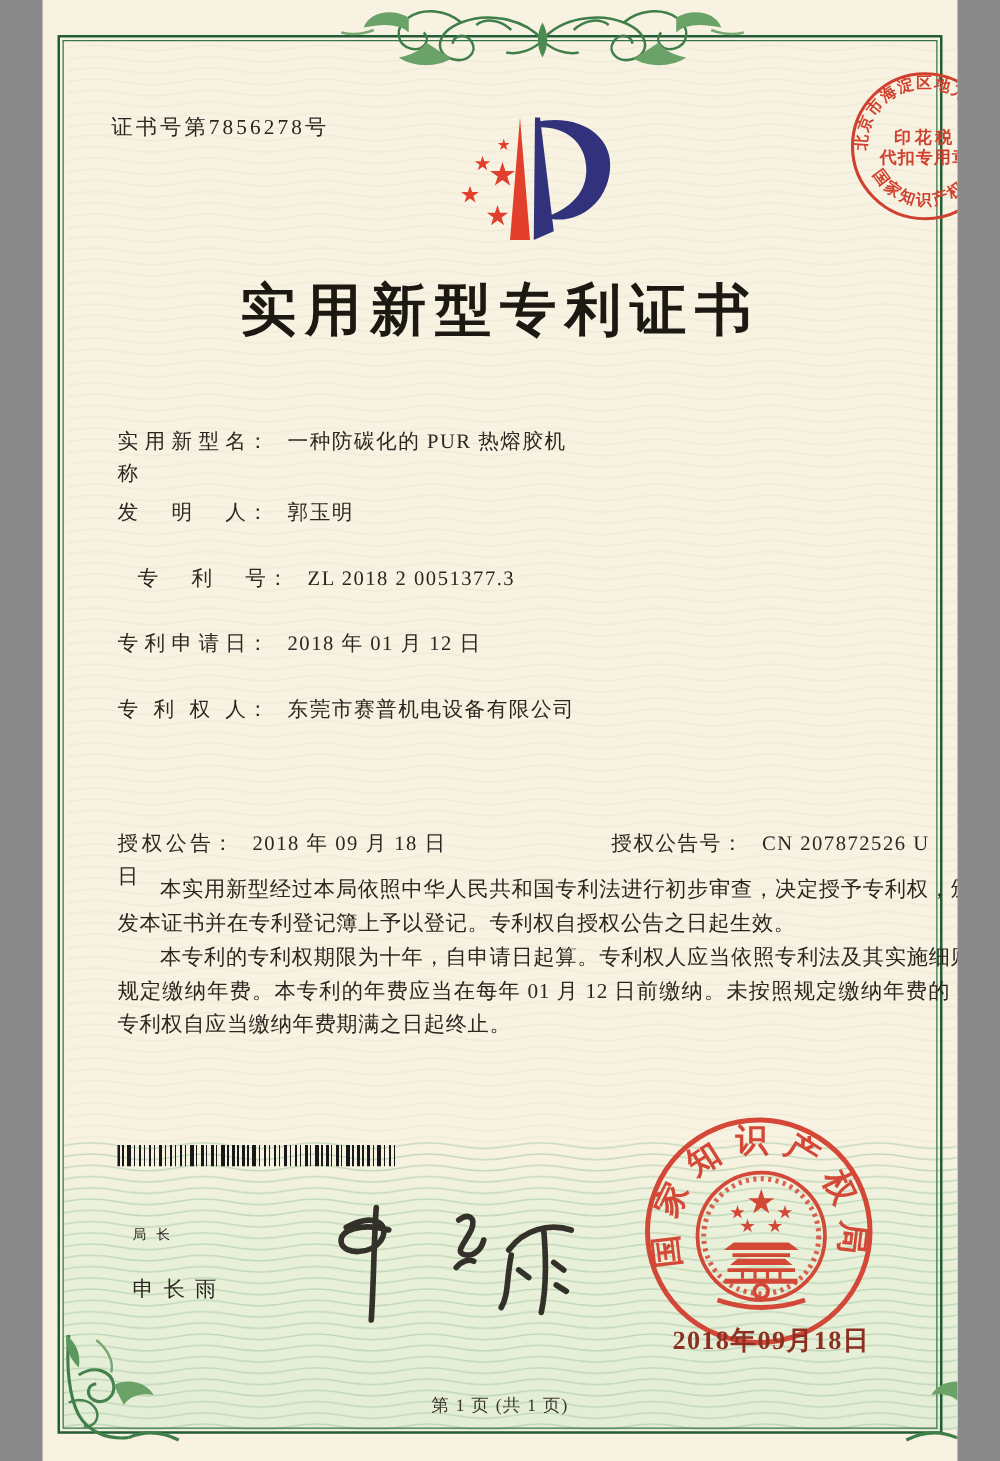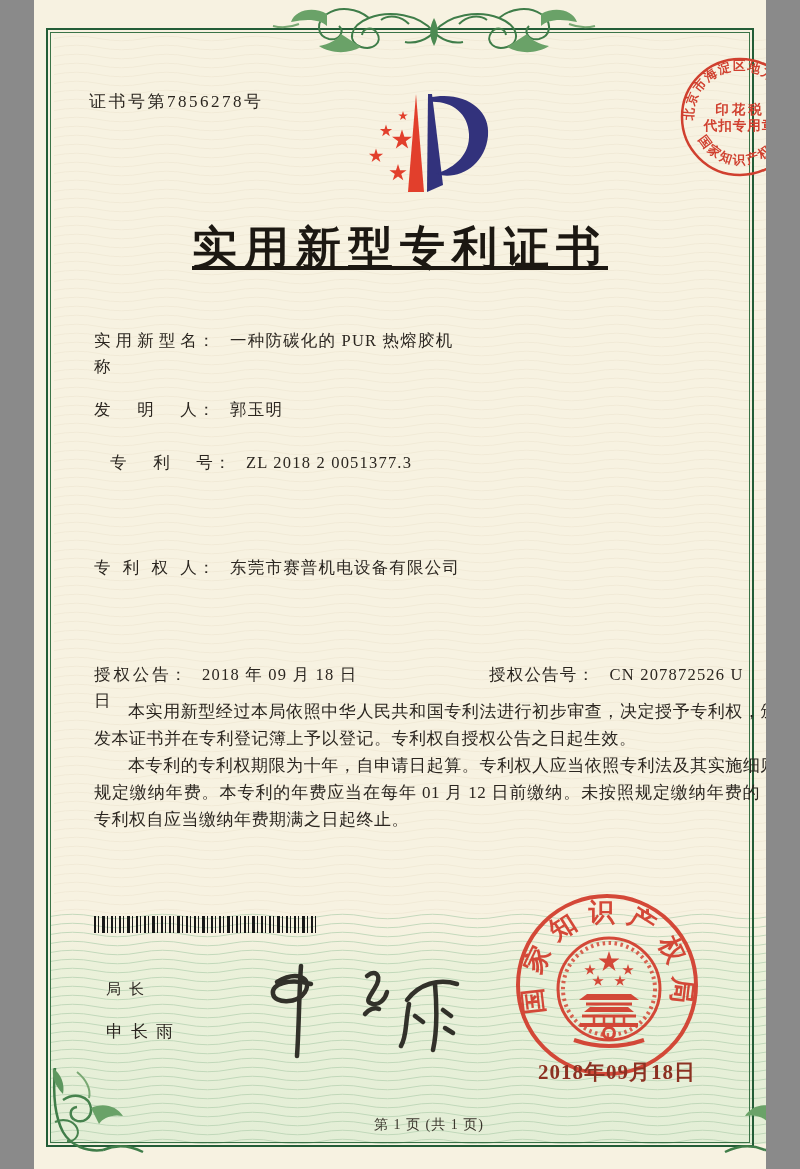--- a/index.html
+++ b/index.html
@@ -10,21 +10,21 @@
   }
   
   .frame-outer{position:absolute;left:12px;top:28px;right:12px;bottom:22px;border:2px solid #235d37;}
   .frame-inner{position:absolute;left:16px;top:32px;right:16px;bottom:26px;border:1px solid #3a7347;}
   svg{display:block;}
   .abs{position:absolute;}
   
   .cert-no{position:absolute;left:55px;top:90px;font-size:17px;letter-spacing:2.5px;}
   .title{
     position:absolute;left:0;top:218px;width:100%;text-align:center;
-    font-size:45px;font-weight:700;letter-spacing:7px;color:#1c1812;text-decoration:underline;
+    font-size:45px;font-weight:700;letter-spacing:7px;color:#1c1812;
   }
   
   .row{position:absolute;left:60px;width:690px;font-size:16.5px;letter-spacing:1.2px;line-height:26px;}
   .flabel{display:inline-block;width:104px;text-align:justify;text-align-last:justify;vertical-align:top;}
   .flabel.sm{width:76px;}
   .fcolon{display:inline-block;vertical-align:top;}
   .fvalue{display:inline-block;margin-left:9px;vertical-align:top;}
   .fvalue.wrap{width:512px;}
   .grant-no-group{position:absolute;left:395px;top:0;white-space:nowrap;}
   
@@ -35,27 +35,27 @@
     position:absolute;left:60px;top:916px;width:222px;height:17px;
     background:repeating-linear-gradient(90deg,
       #181818 0 2px,transparent 2px 4px,
       #181818 4px 5px,transparent 5px 8px,
       #181818 8px 11px,transparent 11px 13px,
       #181818 13px 14px,transparent 14px 17px,
       #181818 17px 19px,transparent 19px 21px,
       #181818 21px 22px,transparent 22px 25px);
   }
   
-  .director-title{position:absolute;left:72px;top:980px;font-size:15px;letter-spacing:8px;}
+  .director-title{position:absolute;left:72px;top:980px;font-size:11px;letter-spacing:8px;}
   .director-name{position:absolute;left:72px;top:1020px;font-size:17px;letter-spacing:8px;}
   .seal-date{
     position:absolute;left:470px;top:1058px;width:226px;text-align:center;
     font-size:21px;letter-spacing:1px;color:#8c3122;font-weight:700;
   }
-  .footer{position:absolute;left:0;top:1116px;width:100%;text-align:center;font-size:14px;letter-spacing:1px;color:#3a352c;margin-left:29px;}
+  .footer{position:absolute;left:0;top:1116px;width:100%;text-align:center;font-size:14px;letter-spacing:1px;color:#3a352c;}
 </style>
 </head>
 <body>
 
 <div class="page">
 
   <svg class="abs" style="left:20px;top:34px;opacity:.55;" width="760" height="880">
     <defs>
       <pattern id="wavesLight" width="90" height="9" patternUnits="userSpaceOnUse">
         <path d="M0 4.5 Q22.5 0 45 4.5 T90 4.5" fill="none" stroke="#ece4cf" stroke-width="1"></path>
@@ -144,31 +144,35 @@
     </text>
     <text x="65" y="62" font-size="13.5" font-weight="700" fill="#d0402f" letter-spacing="3" text-anchor="middle" font-family="Liberation Serif,serif">印花税</text>
     <text x="65" y="78" font-size="13.5" font-weight="700" fill="#d0402f" letter-spacing="1" text-anchor="middle" font-family="Liberation Serif,serif">代扣专用章</text>
     <text font-size="12.5" font-weight="700" fill="#d0402f" letter-spacing="2" text-anchor="middle" font-family="Liberation Serif,serif">
       <textPath href="#stampBotArc" startOffset="50%">国家知识产权局</textPath>
     </text>
   </svg>
 
   <div class="title">实用新型专利证书</div>
 
-  <div class="row" style="top:328px;">
+  <div class="row" style="top:340px;">
     <span class="flabel">实用新型名称</span><span class="fcolon">：</span>
     <span class="fvalue">一种防碳化的 PUR 热熔胶机</span>
   </div>
   <div class="row" style="top:397px;">
     <span class="flabel">发明人</span><span class="fcolon">：</span>
     <span class="fvalue">郭玉明</span>
   </div>
   <div class="row" style="top:450px;margin-left:16px;">
     <span class="flabel">专利号</span><span class="fcolon">：</span>
     <span class="fvalue">ZL 2018 2 0051377.3</span>
+  </div>
+  <div class="row" style="top:502px;">
+    <span class="flabel">专利申请日</span><span class="fcolon">：</span>
+    <span class="fvalue">2018 年 01 月 12 日</span>
   </div>
   <div class="row" style="top:555px;">
     <span class="flabel">专利权人</span><span class="fcolon">：</span>
     <span class="fvalue">东莞市赛普机电设备有限公司</span>
   </div>
   <div class="row" style="top:662px;">
     <span class="flabel sm">授权公告日</span><span class="fcolon">：</span>
     <span class="fvalue">2018 年 09 月 18 日</span>
     <span class="grant-no-group">
       <span>授权公告号</span><span>：</span>

